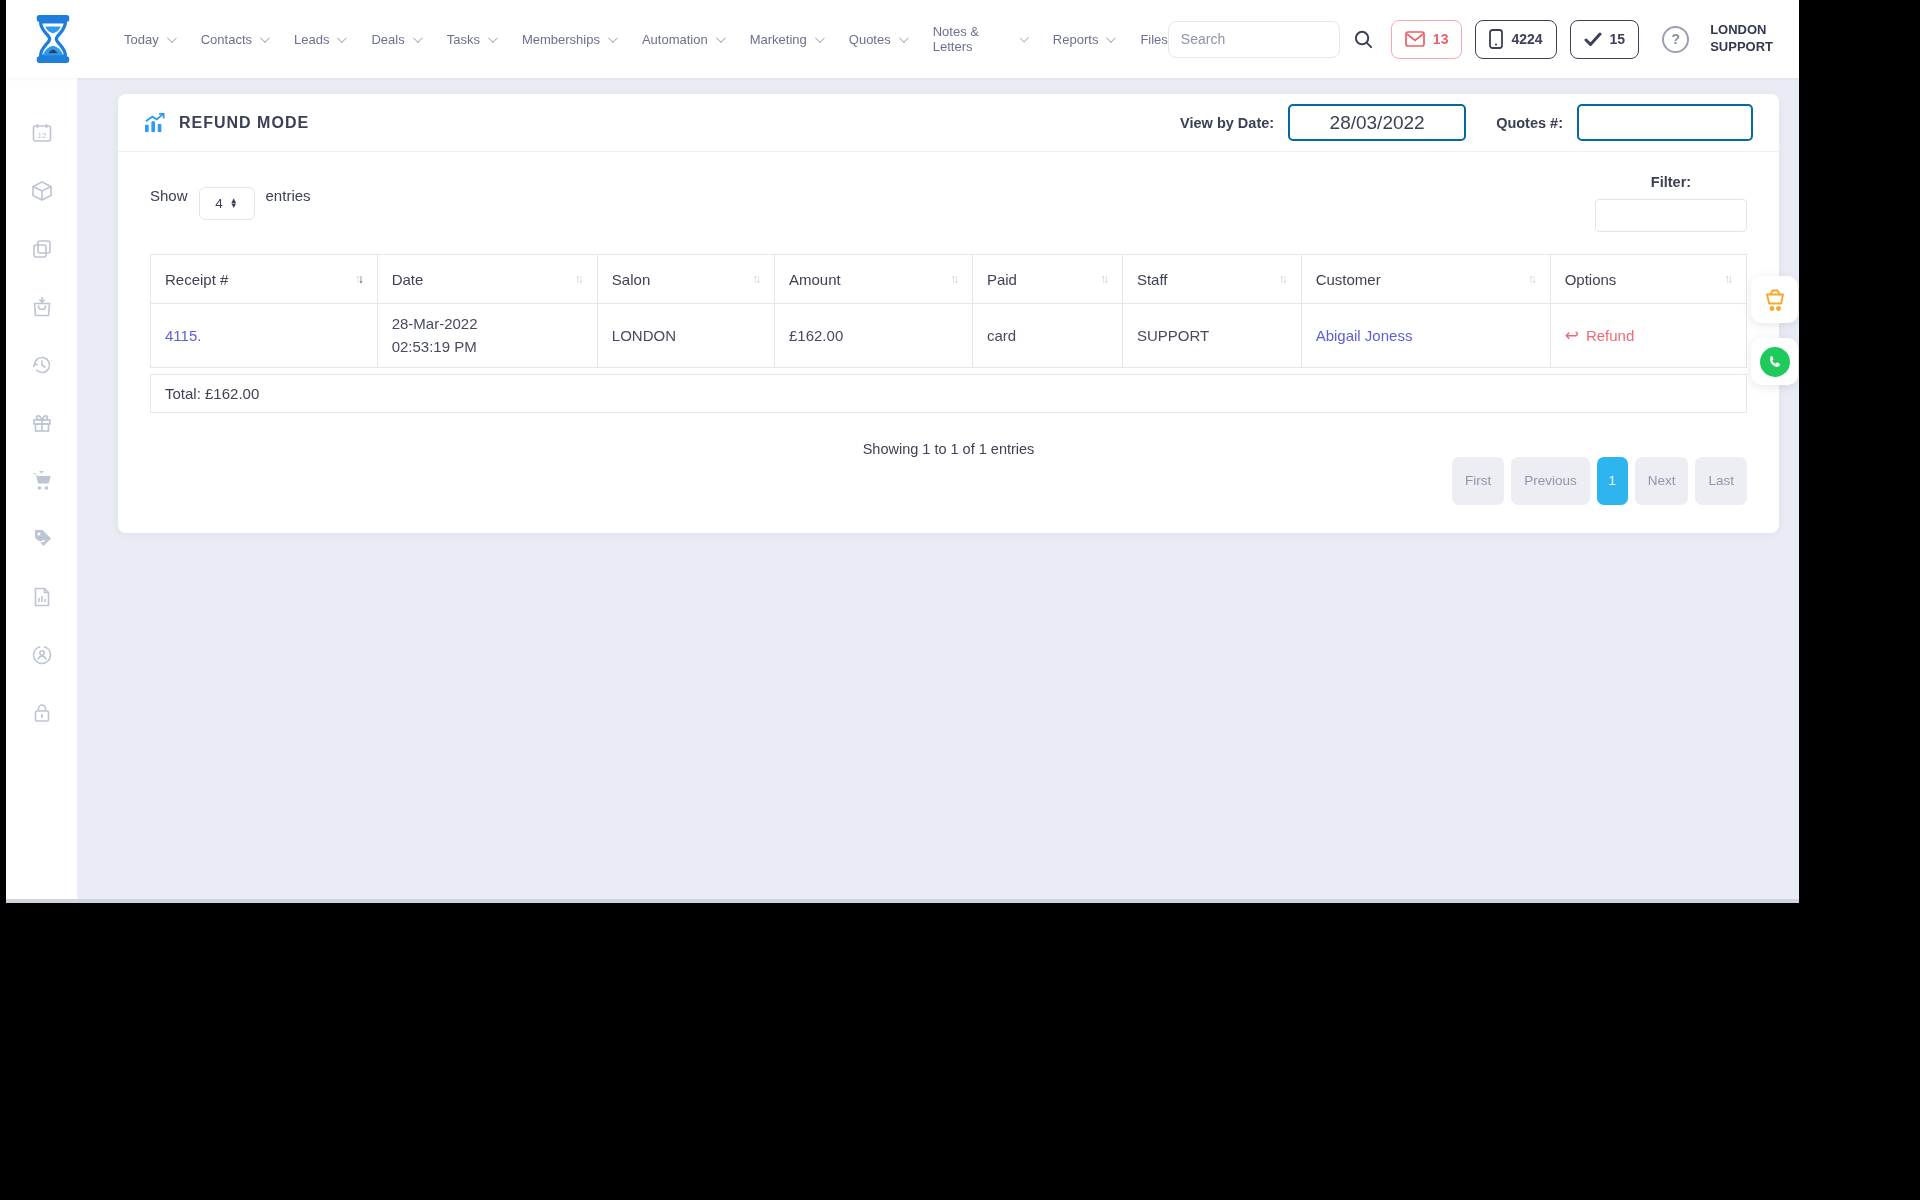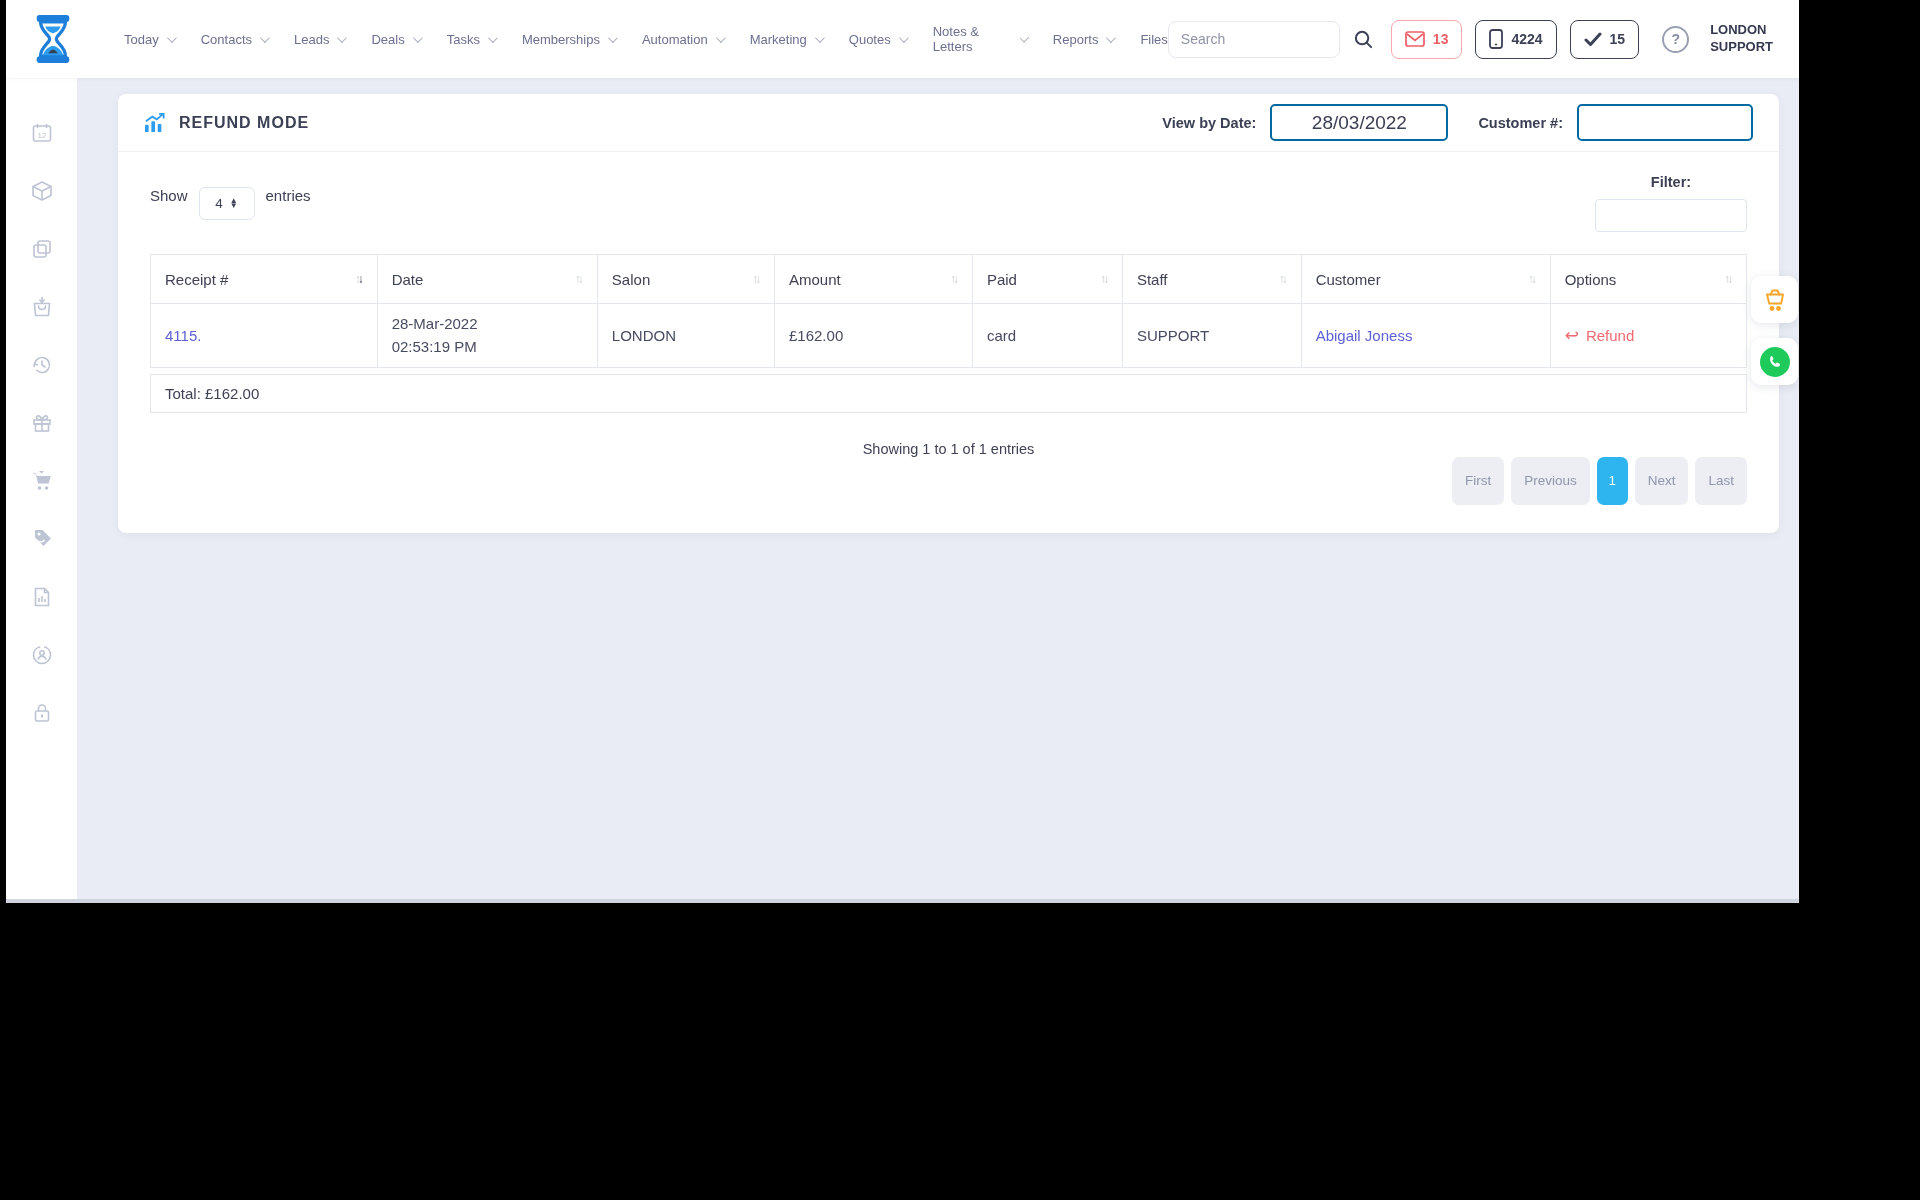--- a/index.html
+++ b/index.html
@@ -332,21 +332,21 @@
               <rect x="8" y="9" width="4" height="12" rx="1" fill="#2d9cf0"></rect>
               <rect x="15" y="12" width="4" height="9" rx="1" fill="#2d9cf0"></rect>
               <polyline points="2,9 9,4 14,7 21,1" fill="none" stroke="#2d9cf0" stroke-width="2"></polyline>
               <polyline points="16.5,1 21.5,1 21.5,6" fill="none" stroke="#2d9cf0" stroke-width="2"></polyline>
             </svg>
           <span>REFUND MODE</span>
         </div>
         <div class="header-right">
           <span class="hdr-label">View by Date:</span>
           <input class="hdr-input date-input" readonly="" value="28/03/2022" style="">
-          <span class="hdr-label">Customer #:</span>
+          <span class="hdr-label">Quotes #:</span>
           <input class="hdr-input receipt-input" value="" style="">
         </div>
       </div>
 
       <div class="card-body">
 
         <div class="controls-row">
           <div class="show-group">
             <span>Show</span>
             <div class="show-select">

